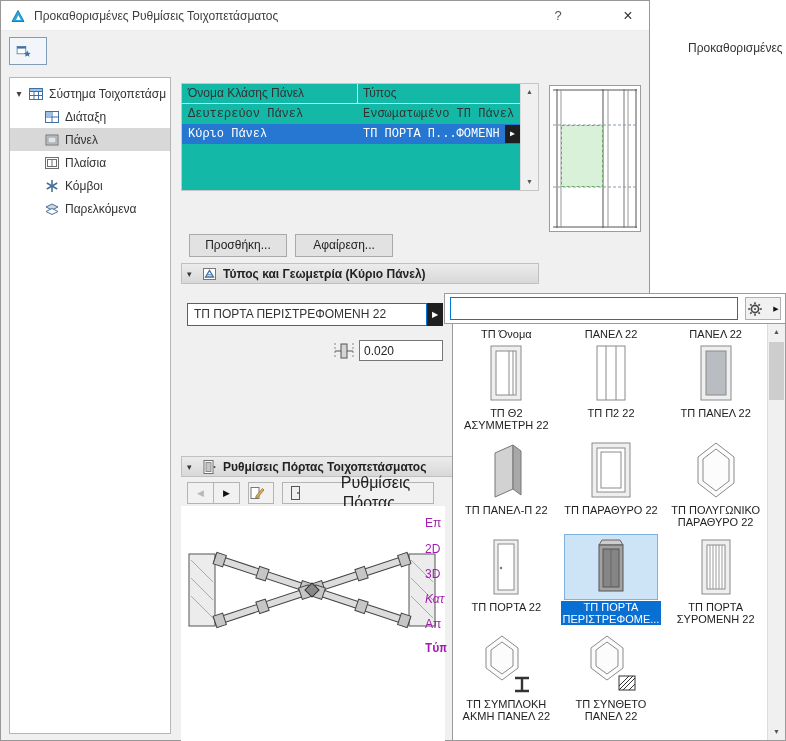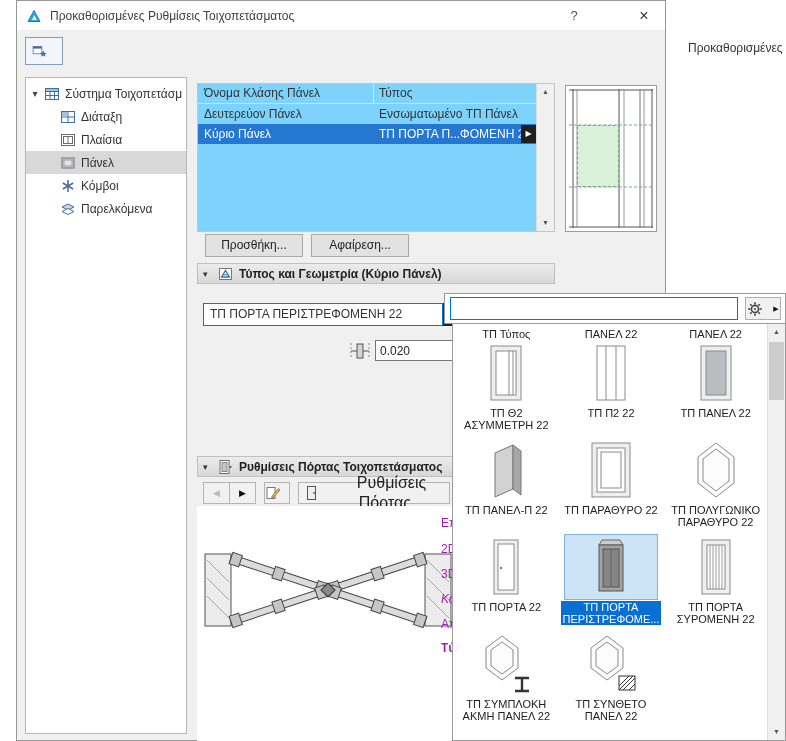--- a/index.html
+++ b/index.html
@@ -1,42 +1,42 @@
 <!DOCTYPE html>
 <html><head>
 <meta charset="utf-8">
 <style>
   html,body{margin:0;padding:0;}
   .stage{position:relative;width:786px;height:741px;background:#fff;overflow:hidden;
          font-family:"Liberation Sans",sans-serif;font-size:12px;color:#333;}
-  .dialog{position:absolute;left:16px;top:0;width:650px;height:741px;background:#f0f0f0;
+  .dialog{position:absolute;left:0;top:0;width:650px;height:741px;background:#f0f0f0;
           border:1px solid #979797;box-sizing:border-box;}
   .titlebar{position:absolute;left:0;top:0;right:0;height:30px;background:#fff;
             border-bottom:1px solid #ececec;display:flex;align-items:center;padding-left:9px;box-sizing:border-box;}
   .app-icon{width:16px;height:16px;margin-right:8px;display:inline-flex;}
   .title{color:#404040;white-space:nowrap;}
   .help-btn{position:absolute;left:538px;top:0;width:38px;height:29px;text-align:center;line-height:29px;font-size:13px;color:#555;}
   .close-btn{position:absolute;left:606px;top:0;width:42px;height:29px;text-align:center;line-height:29px;font-size:16px;color:#333;}
   .favorites-btn{position:absolute;left:8px;top:36px;width:38px;height:28px;background:#f2f6fa;
                  border:1px solid #7f9db9;display:flex;align-items:center;justify-content:center;box-sizing:border-box;}
   .defaults-label{position:absolute;left:688px;top:41px;color:#333;z-index:2;white-space:nowrap;}
   .tree-panel{position:absolute;left:8px;top:76px;width:162px;height:657px;background:#fff;
               border:1px solid #b6b6b6;box-sizing:border-box;padding-top:4px;}
   .tree-item{height:23px;display:flex;align-items:center;box-sizing:border-box;}
   .tree-item.selected{background:#d8d8d8;}
   .caret{width:14px;font-size:10px;color:#444;text-align:center;flex:none;}
   .ticon{width:16px;height:16px;margin:0 5px 0 2px;display:inline-flex;flex:none;}
   .tlabel{white-space:nowrap;overflow:hidden;}
-  .table-wrap{position:absolute;left:180px;top:82px;width:358px;height:149px;background:#7dd3fc;
+  .table-wrap{position:absolute;left:180px;top:82px;width:358px;height:108px;background:#14b8a6;
               border:1px solid #c6c6c6;box-sizing:border-box;}
   .t-body{position:absolute;left:0;top:0;right:17px;bottom:0;overflow:hidden;}
   .t-header{height:19px;border-bottom:1px solid #ddd;display:flex;color:#333;}
   .t-h1{width:176px;padding-left:6px;border-right:1px solid #e4e4e4;line-height:19px;box-sizing:border-box;}
   .t-h2{flex:1;padding-left:5px;line-height:19px;}
-  .t-row{height:20px;display:flex;position:relative;line-height:20px;}
+  .t-row{height:20px;display:flex;position:relative;line-height:20px;font-family:Liberation Mono, monospace;}
   .t-row .tc1{width:176px;padding-left:6px;box-sizing:border-box;white-space:nowrap;overflow:hidden;}
   .t-row .tc2{flex:1;padding-left:5px;white-space:nowrap;overflow:hidden;}
   .t-row.sel{background:#2677d2;color:#fff;align-items:flex-end;}
   .row-fly{position:absolute;right:1px;top:1px;width:15px;height:18px;background:#1f1f1f;color:#fff;
            font-size:8px;line-height:18px;text-align:center;}
   .t-scroll{position:absolute;right:0;top:0;width:17px;bottom:0;background:#f0f0f0;border-left:1px solid #dcdcdc;}
   .sb{position:absolute;left:0;width:17px;height:16px;text-align:center;font-size:7px;color:#555;line-height:16px;}
   .sb.up{top:0;} .sb.down{bottom:0;}
   .btn{position:absolute;height:23px;background:#e2e2e2;border:1px solid #a9a9a9;text-align:center;
        line-height:21px;box-sizing:border-box;color:#222;}
@@ -140,38 +140,38 @@
           <span class="ticon">
             <svg width="16" height="16" viewBox="0 0 16 16">
               <rect x="1.5" y="2.5" width="13" height="11" fill="#fff" stroke="#3f6fa5"></rect>
               <line x1="8" y1="2.5" x2="8" y2="13.5" stroke="#3f6fa5"></line>
               <line x1="1.5" y1="8" x2="14.5" y2="8" stroke="#3f6fa5"></line>
               <rect x="2" y="3" width="5.5" height="4.5" fill="#9cc3e5"></rect>
             </svg>
           </span>
           <span class="tlabel">Διάταξη</span>
         </div>
+        <div class="tree-item selected" style="padding-left: 32px;">
+          <span class="ticon">
+            <svg width="16" height="16" viewBox="0 0 16 16">
+              <rect x="2" y="3" width="12" height="10" fill="#c9cdd2" stroke="#70757a"></rect>
+              <rect x="4" y="5" width="8" height="6" fill="#e2e5e8" stroke="#9aa0a6"></rect>
+            </svg>
+          </span>
+          <span class="tlabel">Πάνελ</span>
+        </div>
         <div class="tree-item" style="padding-left: 32px;">
           <span class="ticon">
             <svg width="16" height="16" viewBox="0 0 16 16">
               <rect x="1.5" y="2.5" width="13" height="11" fill="#fff" stroke="#6e6e6e"></rect>
               <rect x="3.5" y="4.5" width="9" height="7" fill="none" stroke="#6e6e6e"></rect>
               <line x1="8" y1="4.5" x2="8" y2="11.5" stroke="#6e6e6e"></line>
             </svg>
           </span>
           <span class="tlabel">Πλαίσια</span>
-        </div>
-        <div class="tree-item selected" style="padding-left: 32px;">
-          <span class="ticon">
-            <svg width="16" height="16" viewBox="0 0 16 16">
-              <rect x="2" y="3" width="12" height="10" fill="#c9cdd2" stroke="#70757a"></rect>
-              <rect x="4" y="5" width="8" height="6" fill="#e2e5e8" stroke="#9aa0a6"></rect>
-            </svg>
-          </span>
-          <span class="tlabel">Πάνελ</span>
         </div>
         <div class="tree-item" style="padding-left: 32px;">
           <span class="ticon">
             <svg width="16" height="16" viewBox="0 0 16 16">
               <g stroke="#4a6f99" stroke-width="1.6">
                 <line x1="8" y1="2" x2="8" y2="14"></line>
                 <line x1="2.8" y1="5" x2="13.2" y2="11"></line>
                 <line x1="2.8" y1="11" x2="13.2" y2="5"></line>
               </g>
             </svg>
@@ -370,21 +370,21 @@
             <circle cx="8" cy="8" r="1" fill="#444"></circle>
           </svg>
         </span>
       <span class="gear-arrow">▶</span>
     </div>
   </div>
 
   <div class="popup-grid">
     <div class="grid">
         <div class="g-cell partial">
-          <div class="g-label">ΤΠ Τύπος</div>
+          <div class="g-label">ΤΠ Όνομα</div>
         </div>
         <div class="g-cell partial">
           <div class="g-label">ΠΑΝΕΛ 22</div>
         </div>
         <div class="g-cell partial">
           <div class="g-label">ΠΑΝΕΛ 22</div>
         </div>
         <div class="g-cell">
           <div class="g-icon">
             <svg width="56" height="60" viewBox="0 0 56 60">

